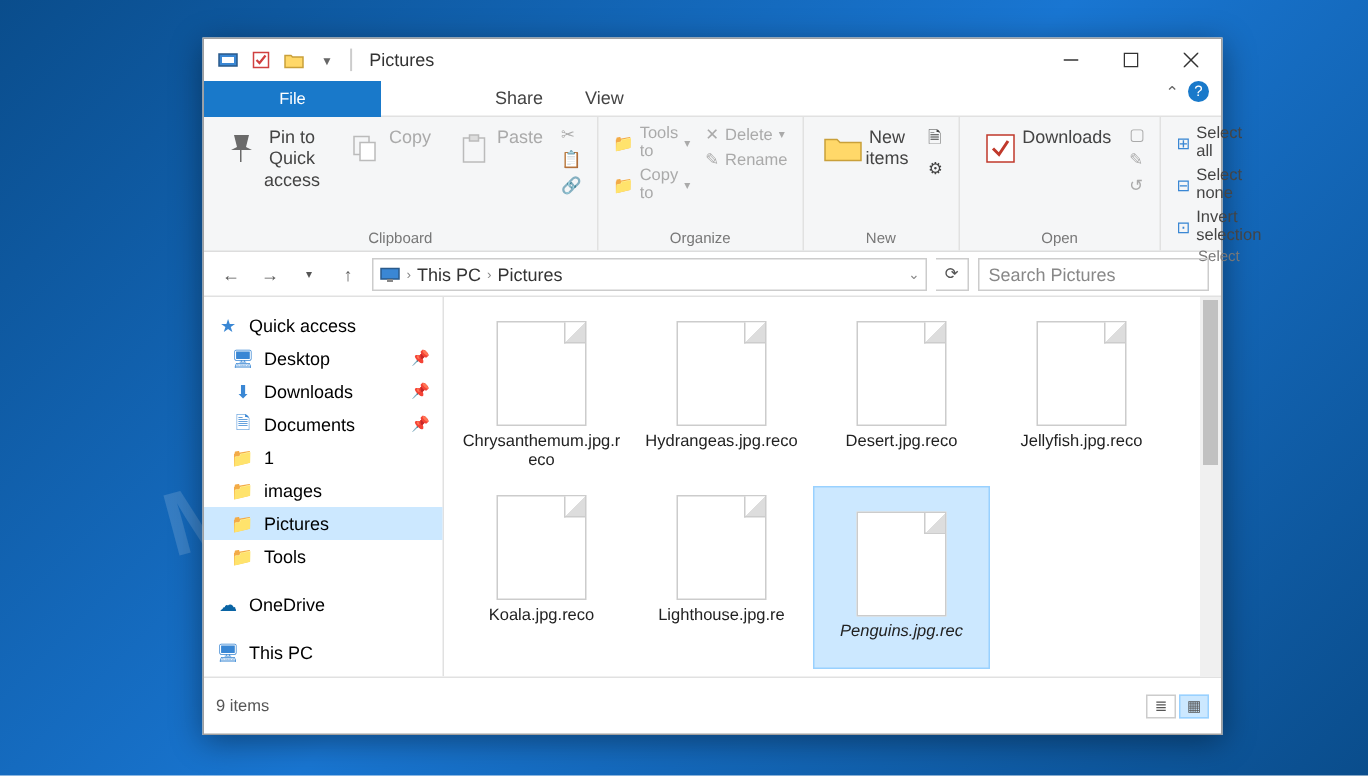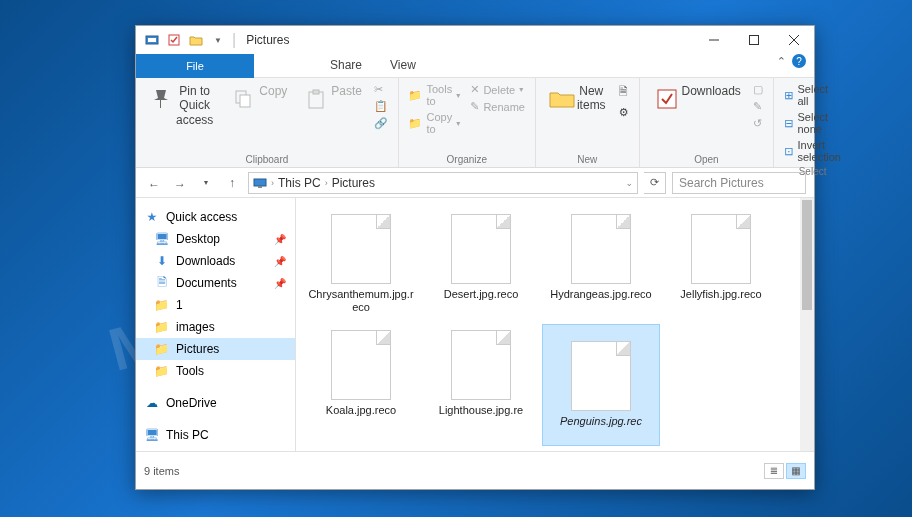--- a/index.html
+++ b/index.html
@@ -42,21 +42,21 @@
 .rbtn-small { display: flex; align-items: center; gap: 4px; font-size: 11px; color: #444; padding: 1px 2px; cursor: pointer; }
 .rbtn-small.disabled { color: #aaa; }
 .stack { display: flex; flex-direction: column; gap: 2px; justify-content: center; }
 
 .addrrow { height: 30px; border-bottom: 1px solid #e1e1e1; display: flex; align-items: center; padding: 0 8px; gap: 6px; }
 .navbtn { width: 20px; height: 20px; display: flex; align-items: center; justify-content: center; color: #555; font-size: 12px; cursor: pointer; }
 .addrbar { flex: 1; height: 22px; border: 1px solid #ccc; display: flex; align-items: center; padding: 0 4px; gap: 4px; font-size: 12px; }
 .addrbar .crumb { display: flex; align-items: center; gap: 2px; color: #333; }
 .addrbar .sep { color: #888; font-size: 9px; }
 .refresh { width: 22px; height: 22px; border: 1px solid #ccc; border-left: none; display: flex; align-items: center; justify-content: center; color: #555; font-size: 11px; }
-.search { width: 134px; height: 22px; border: 1px solid #ccc; padding: 0 6px; font-size: 12px; color: #888; display: flex; align-items: center; }
+.search { width: 154px; height: 22px; border: 1px solid #ccc; padding: 0 6px; font-size: 12px; color: #888; display: flex; align-items: center; }
 
 .body { flex: 1; display: flex; overflow: hidden; }
 .sidebar { width: 160px; border-right: 1px solid #e1e1e1; padding: 8px 0; font-size: 12px; overflow-y: auto; }
 .sideitem { display: flex; align-items: center; gap: 6px; padding: 3px 8px 3px 18px; cursor: pointer; }
 .sideitem.top { padding-left: 8px; font-weight: normal; }
 .sideitem.selected { background: #cce8ff; }
 .sideitem .ico { width: 16px; height: 16px; display: flex; align-items: center; justify-content: center; font-size: 12px; }
 .pin { color: #777; font-size: 10px; margin-left: auto; }
 .content { flex: 1; position: relative; overflow: hidden; }
 .files { display: flex; flex-wrap: wrap; padding: 10px 6px; gap: 4px 2px; align-content: flex-start; height: 100%; overflow-y: auto; }
@@ -359,27 +359,27 @@
           <div class="file">
             <div class="thumb">
               <div class="fold"></div>
             </div>
             <div class="fname">Chrysanthemum.jpg.reco</div>
           </div>
           <div class="file">
             <div class="thumb">
               <div class="fold"></div>
             </div>
+            <div class="fname">Hydrangeas.jpg.reco</div>
+          </div>
+          <div class="file">
+            <div class="thumb">
+              <div class="fold"></div>
+            </div>
             <div class="fname">Desert.jpg.reco</div>
-          </div>
-          <div class="file">
-            <div class="thumb">
-              <div class="fold"></div>
-            </div>
-            <div class="fname">Hydrangeas.jpg.reco</div>
           </div>
           <div class="file">
             <div class="thumb">
               <div class="fold"></div>
             </div>
             <div class="fname">Jellyfish.jpg.reco</div>
           </div>
           <div class="file">
             <div class="thumb">
               <div class="fold"></div>

